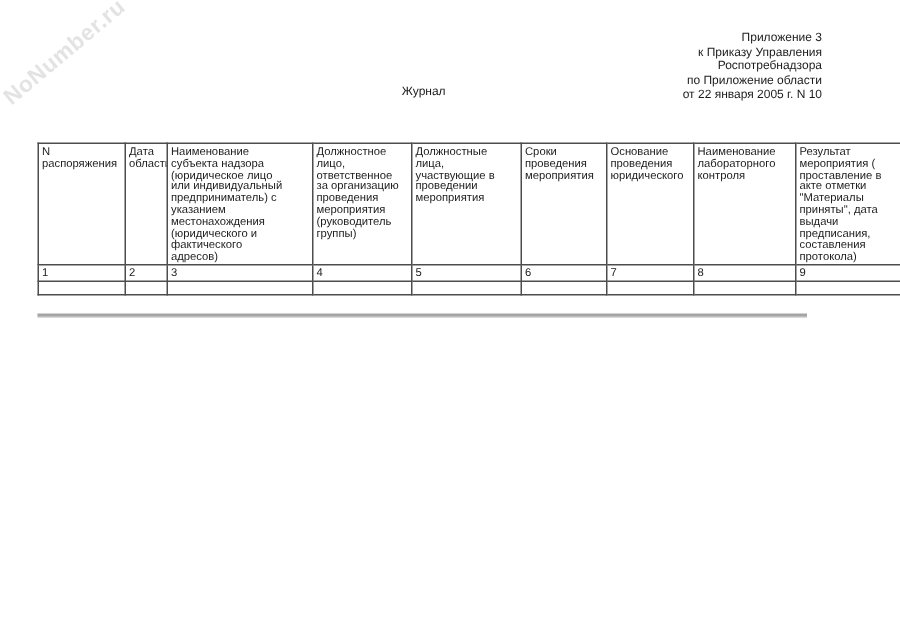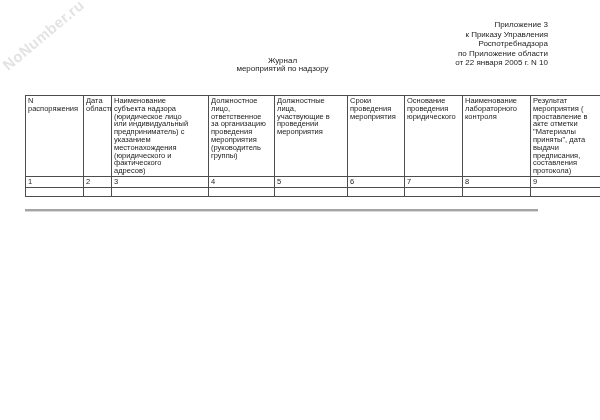--- a/index.html
+++ b/index.html
@@ -74,21 +74,20 @@
   <div class="header-note">
     <div>Приложение 3</div>
     <div>к Приказу Управления</div>
     <div>Роспотребнадзора</div>
     <div>по Приложение области</div>
     <div>от 22 января 2005 г. N 10</div>
   </div>
 
   <div class="doc-title">
     <div>Журнал</div>
-    <div>мероприятий по надзору</div>
   </div>
 
   <table class="journal">
     <colgroup>
       <col style="width:58px">
         <col style="width:28px">
         <col style="width:97px">
       <col style="width:66px">
         <col style="width:73px">
         <col style="width:57px">

